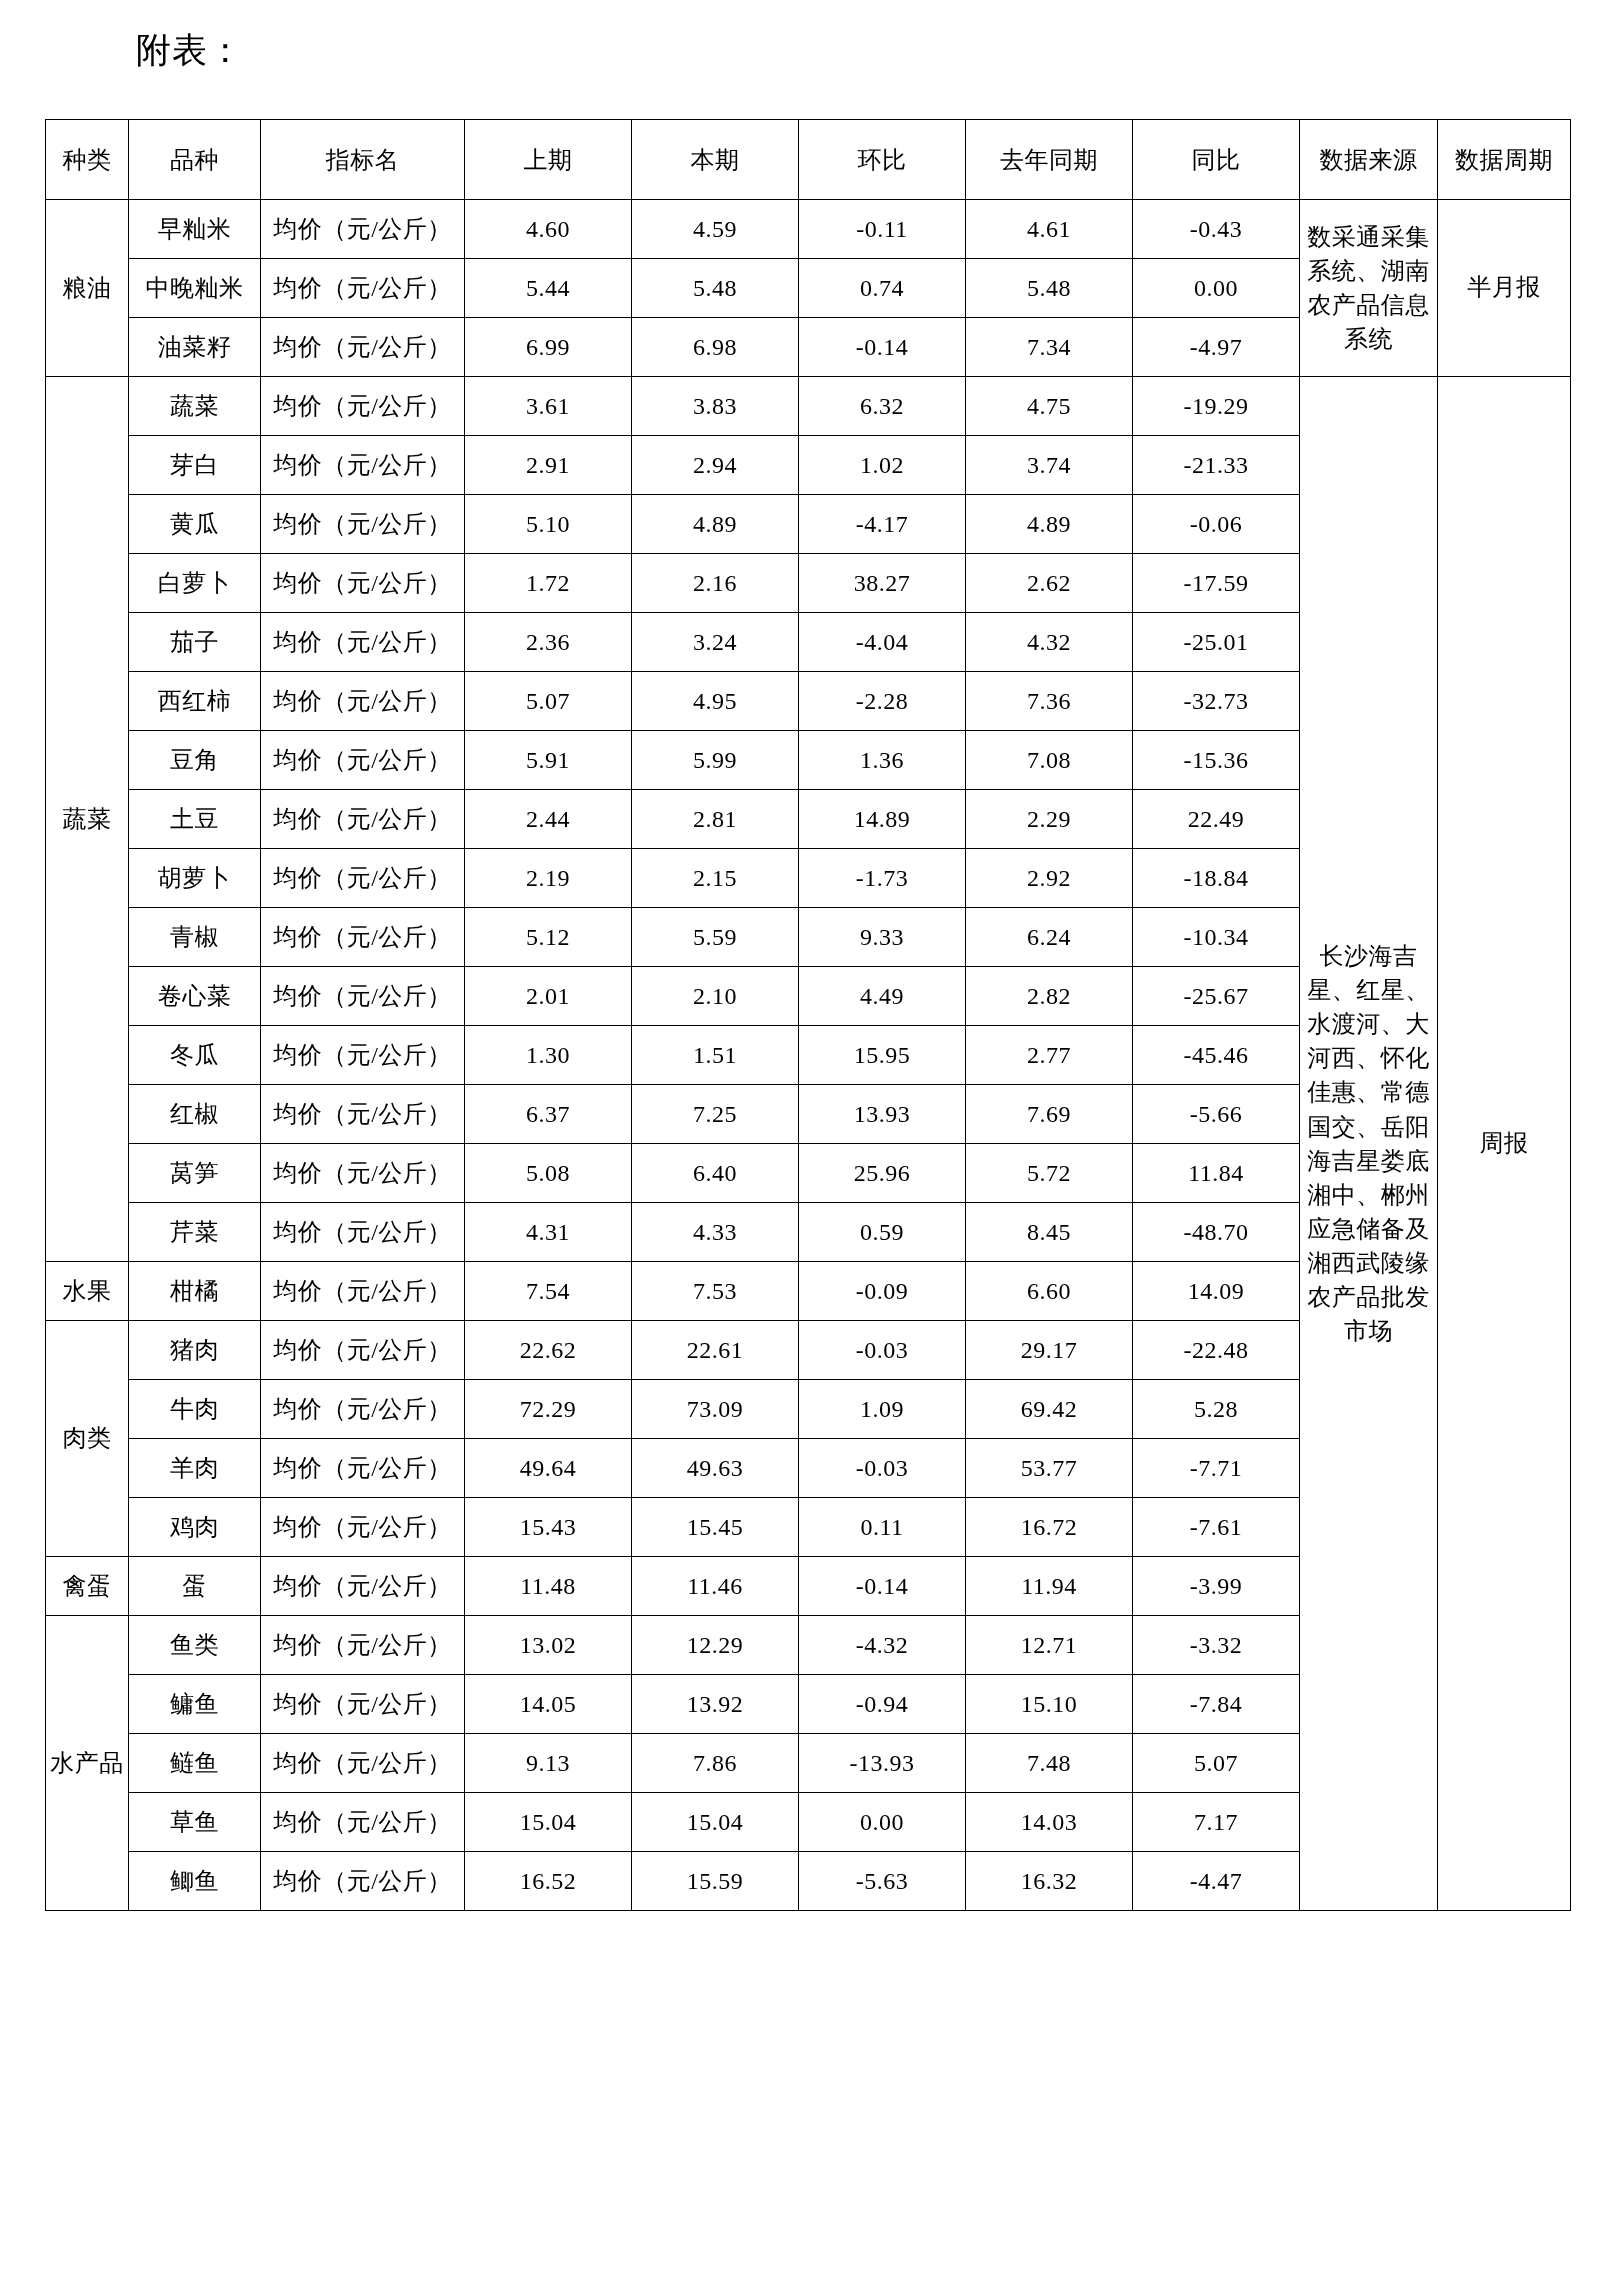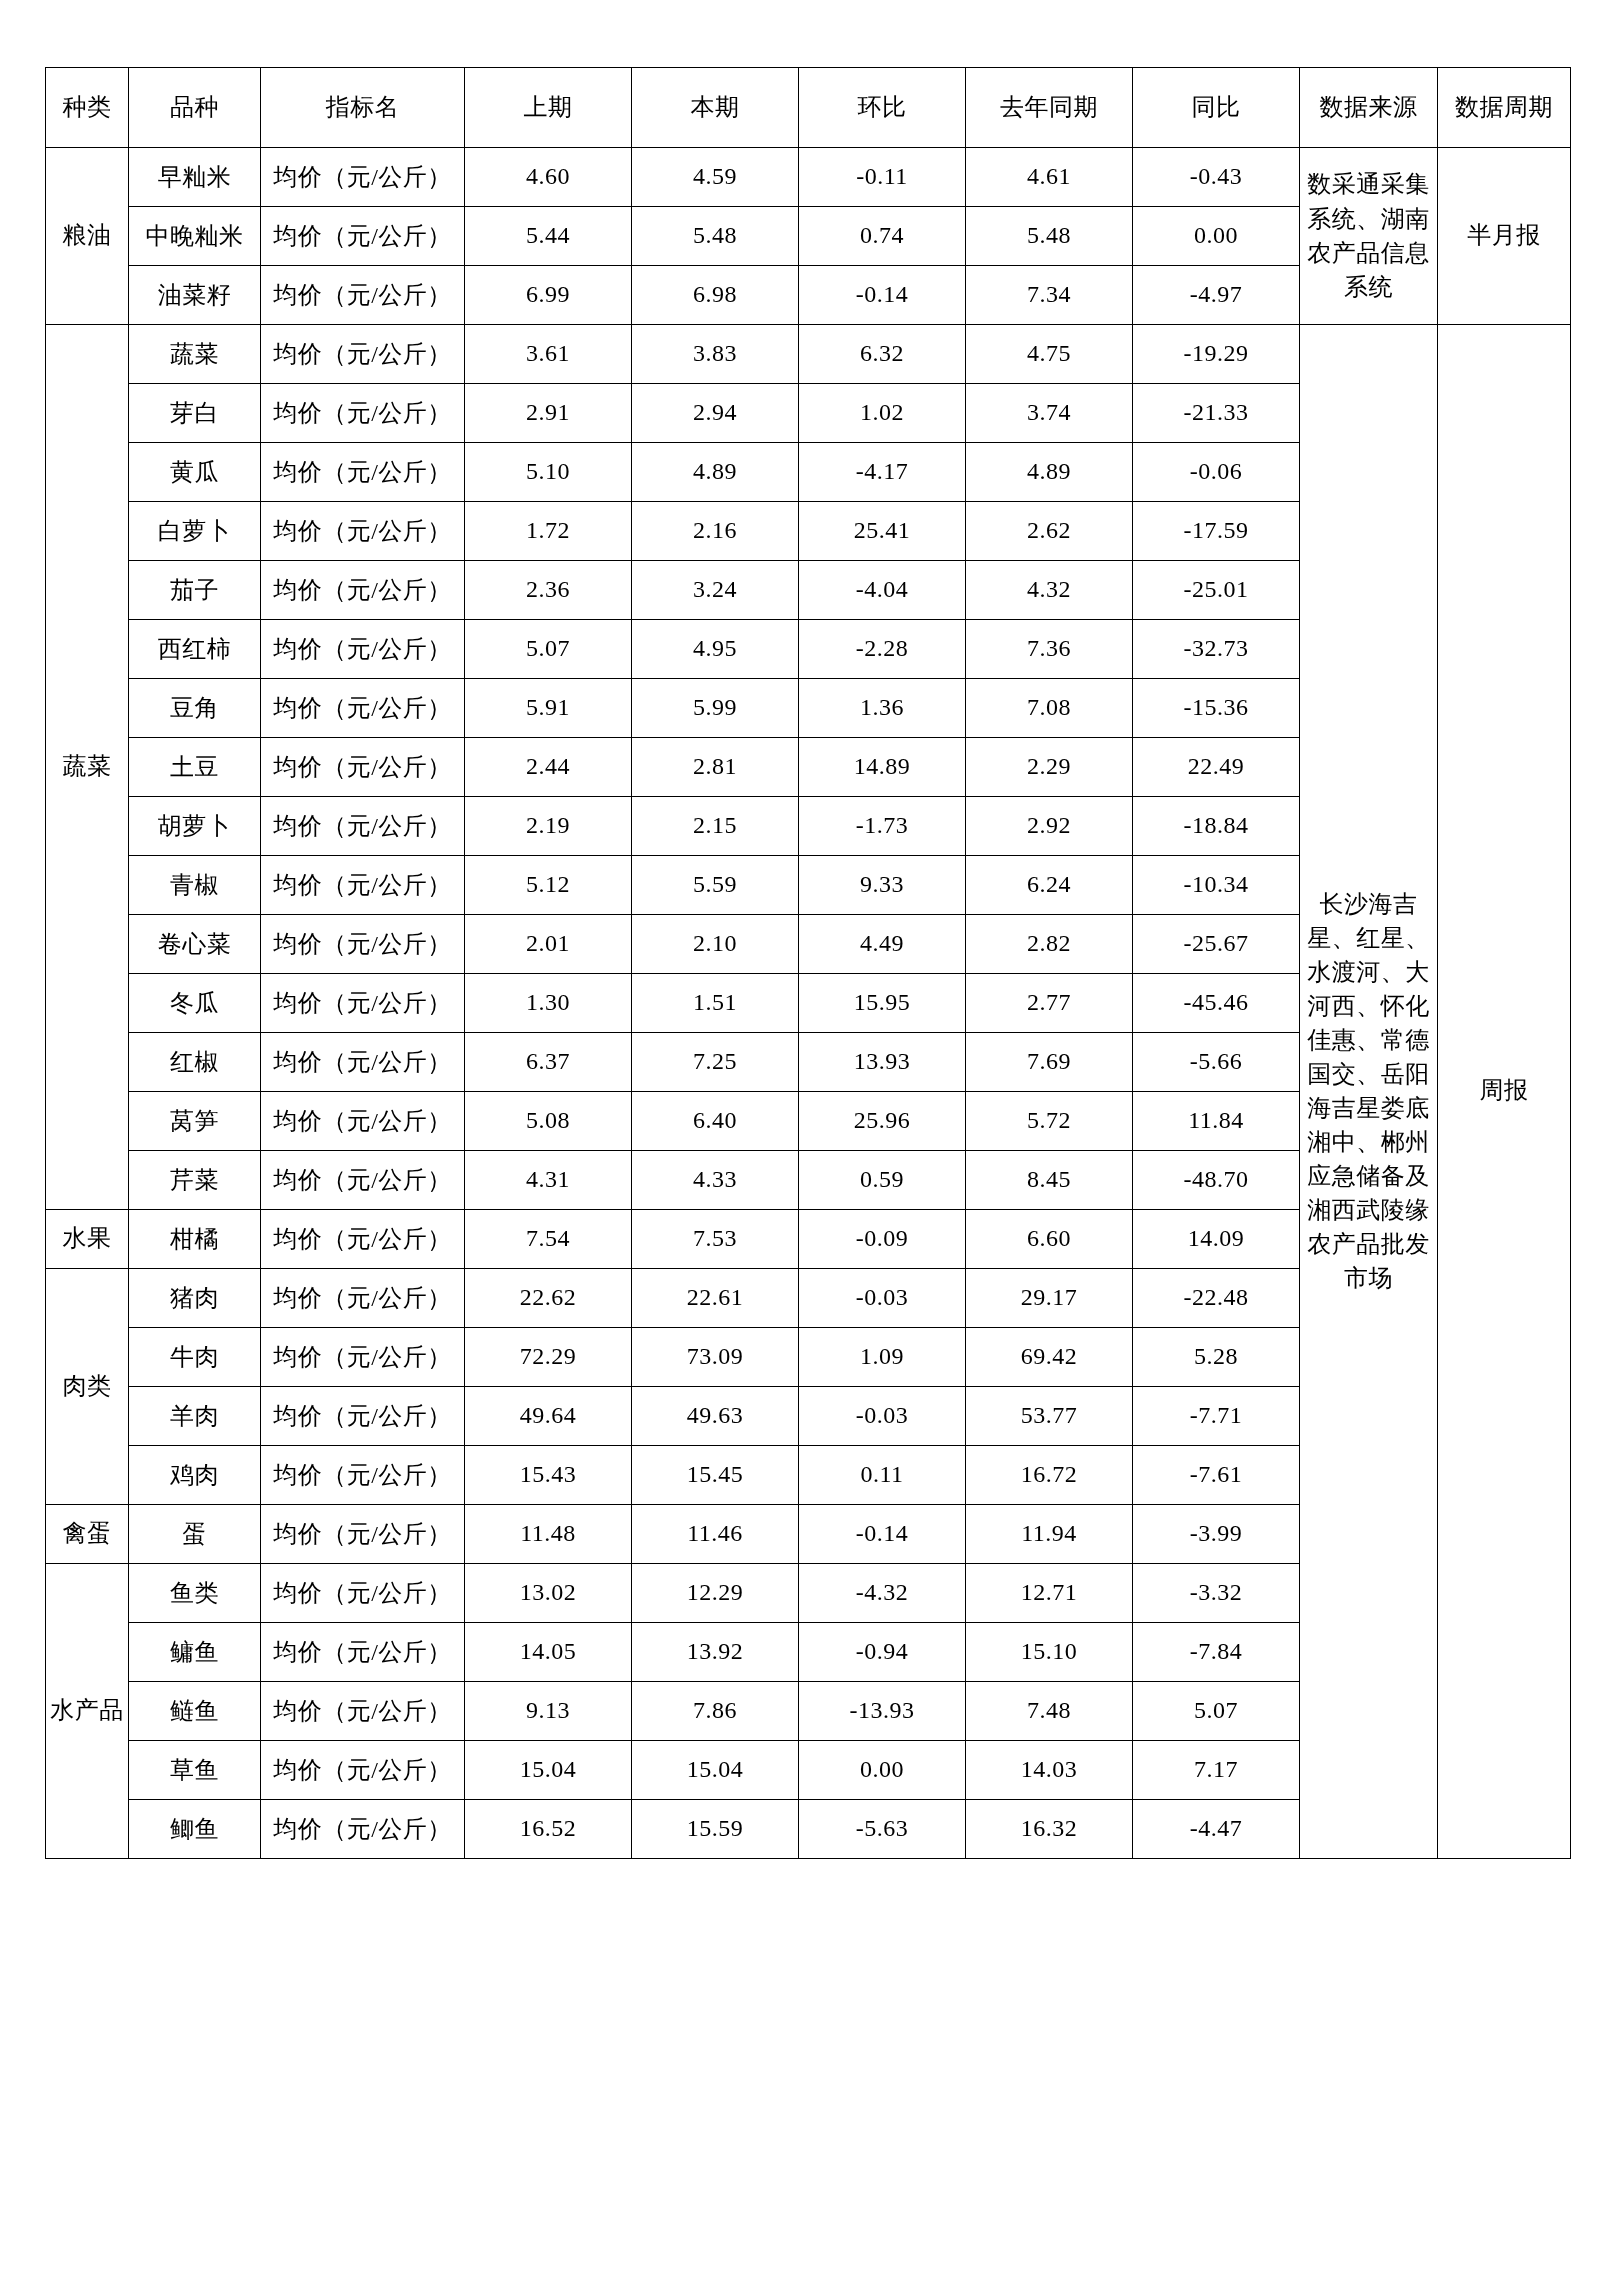--- a/index.html
+++ b/index.html
@@ -76,20 +76,21 @@
     font-size: 24px;
     line-height: 1.4;
   }
   .num { font-family: "Liberation Serif", "DejaVu Serif", serif; }
 </style>
 </head>
 <body>
 
 <div class="page">
 
+  <div class="prefix">附表：</div>
 
   <div class="table-wrap">
     <table class="price">
       <colgroup>
         <col class="col-kind">
         <col class="col-variety">
         <col class="col-index">
         <col class="col-num">
         <col class="col-num">
         <col class="col-num">
@@ -171,21 +172,21 @@
             <td class="num">4.89</td>
             <td class="num">-4.17</td>
             <td class="num">4.89</td>
             <td class="num">-0.06</td>
           </tr>
           <tr>
             <td class="num">白萝卜</td>
             <td class="num">均价（元/公斤）</td>
             <td class="num">1.72</td>
             <td class="num">2.16</td>
-            <td class="num">25.41</td>
+            <td class="num">38.27</td>
             <td class="num">2.62</td>
             <td class="num">-17.59</td>
           </tr>
           <tr>
             <td class="num">茄子</td>
             <td class="num">均价（元/公斤）</td>
             <td class="num">2.36</td>
             <td class="num">3.24</td>
             <td class="num">-4.04</td>
             <td class="num">4.32</td>

